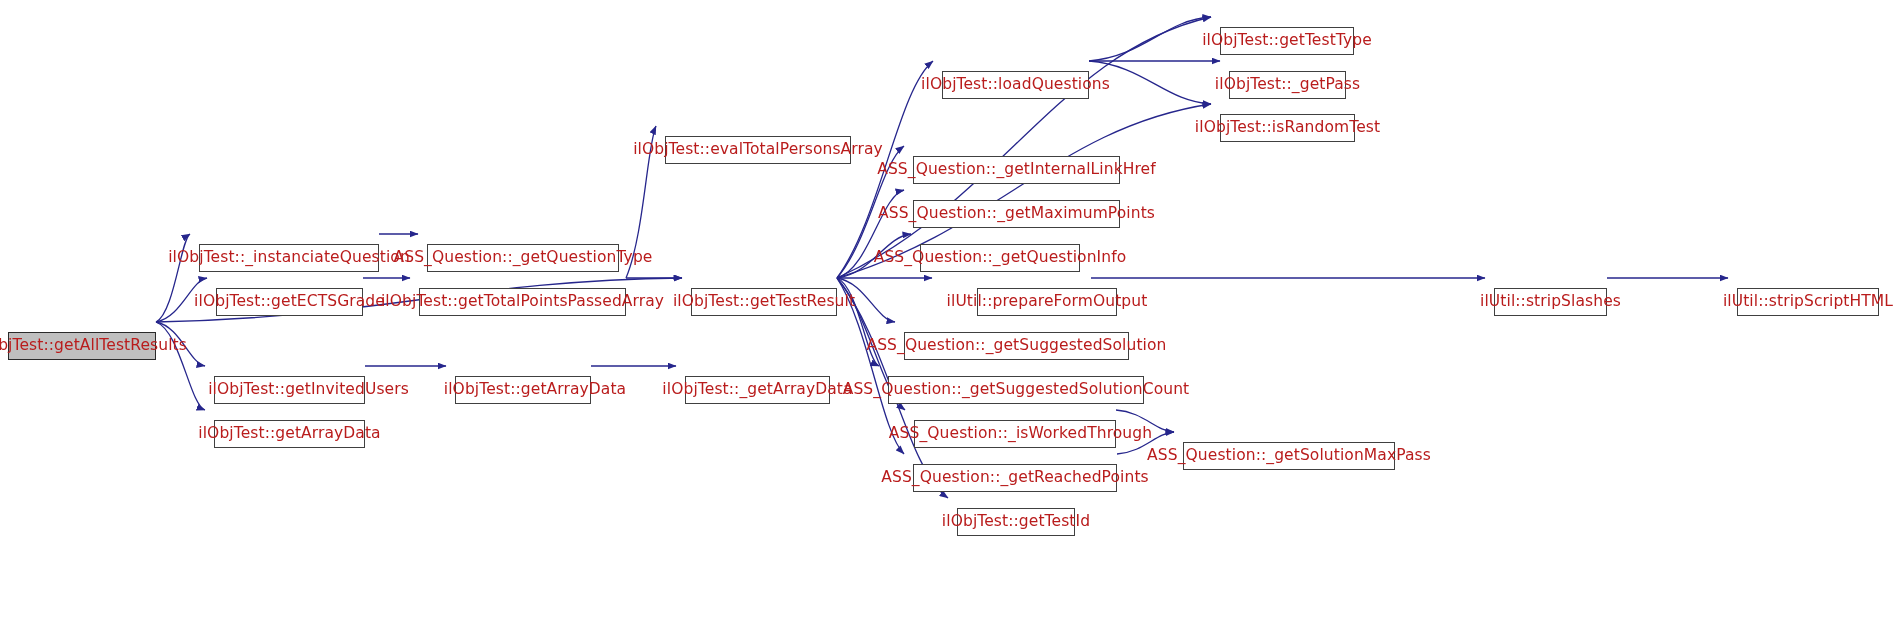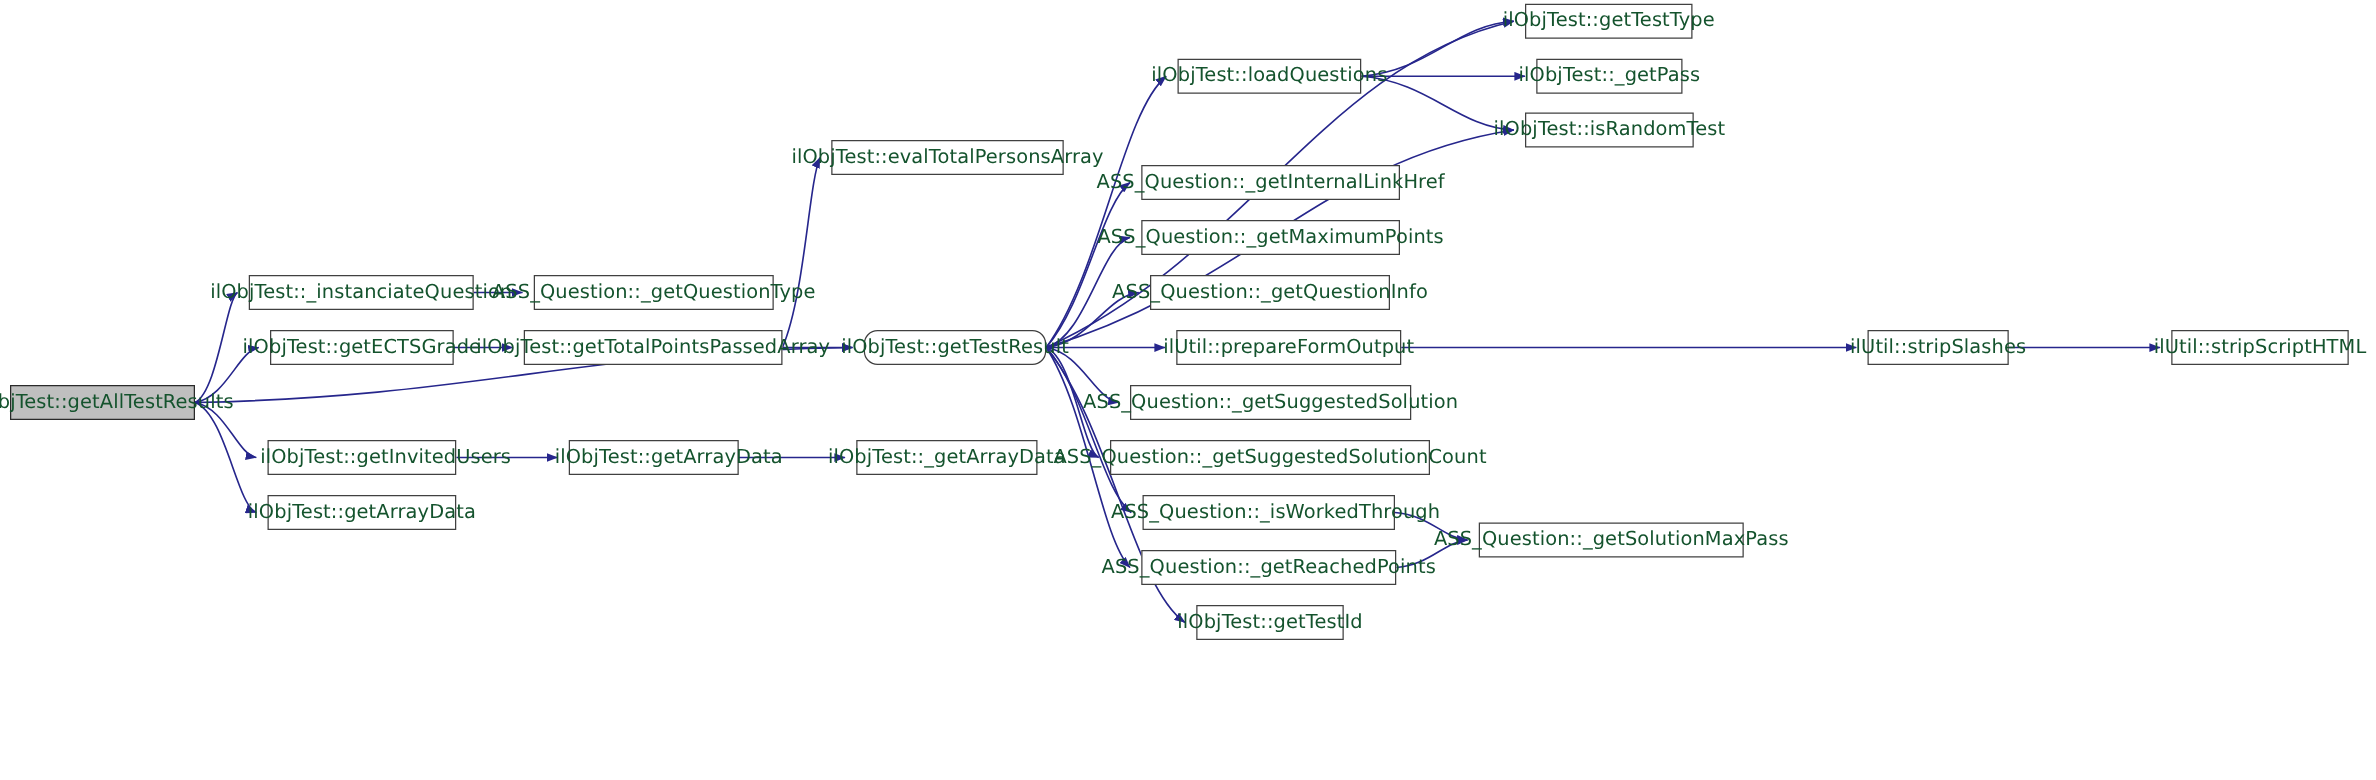--- a/index.html
+++ b/index.html
@@ -27,27 +27,28 @@
     pointer-events: none;
   }
   .node {
     position: absolute;
     box-sizing: border-box;
     display: flex;
     align-items: center;
     justify-content: center;
     border: 1px solid #404040;
     background: #ffffff;
-    color: #14532d;
+    color: #b91c1c;
     font-size: 15.5px;
     line-height: 1;
     white-space: nowrap;
     height: 28px;
     padding: 0 9px;
     letter-spacing: 0.1px;
+    margin-top: 24px;
   }
   .node.root {
     background: #bfbfbf;
     border-color: #2a2a2a;
   }
   .node-label {
     display: block;
     white-space: nowrap;
   }
 </style>
@@ -115,39 +116,39 @@
       </div>
       <div class="node" style="left: 419px; top: 264px; width: 207px;">
         <span class="node-label">ilObjTest::getTotalPointsPassedArray</span>
       </div>
       <div class="node" style="left: 455px; top: 352px; width: 136px; padding-left: 33px;">
         <span class="node-label">ilObjTest::getArrayData</span>
       </div>
       <div class="node" style="left: 665px; top: 112px; width: 186px;">
         <span class="node-label">ilObjTest::evalTotalPersonsArray</span>
       </div>
-      <div class="node" style="left: 691px; top: 264px; width: 146px; border-radius: 11px;">
+      <div class="node" style="left: 691px; top: 264px; width: 146px;">
         <span class="node-label">ilObjTest::getTestResult</span>
       </div>
       <div class="node" style="left: 685px; top: 352px; width: 145px;">
         <span class="node-label">ilObjTest::_getArrayData</span>
       </div>
       <div class="node" style="left: 942px; top: 47px; width: 147px;">
         <span class="node-label">ilObjTest::loadQuestions</span>
       </div>
       <div class="node" style="left: 913px; top: 132px; width: 207px;">
         <span class="node-label">ASS_Question::_getInternalLinkHref</span>
       </div>
       <div class="node" style="left: 913px; top: 176px; width: 207px;">
         <span class="node-label">ASS_Question::_getMaximumPoints</span>
       </div>
-      <div class="node" style="left: 920px; top: 220px; width: 192px;">
+      <div class="node" style="left: 920px; top: 220px; width: 160px;">
         <span class="node-label">ASS_Question::_getQuestionInfo</span>
       </div>
-      <div class="node" style="left: 941px; top: 264px; width: 180px; text-align: right;">
+      <div class="node" style="left: 977px; top: 264px; width: 140px; text-align: right;">
         <span class="node-label">ilUtil::prepareFormOutput</span>
       </div>
       <div class="node" style="left: 904px; top: 308px; width: 225px;">
         <span class="node-label">ASS_Question::_getSuggestedSolution</span>
       </div>
       <div class="node" style="left: 888px; top: 352px; width: 256px;">
         <span class="node-label">ASS_Question::_getSuggestedSolutionCount</span>
       </div>
       <div class="node" style="left: 914px; top: 396px; width: 202px; padding-left: 20px;">
         <span class="node-label">ASS_Question::_isWorkedThrough</span>

